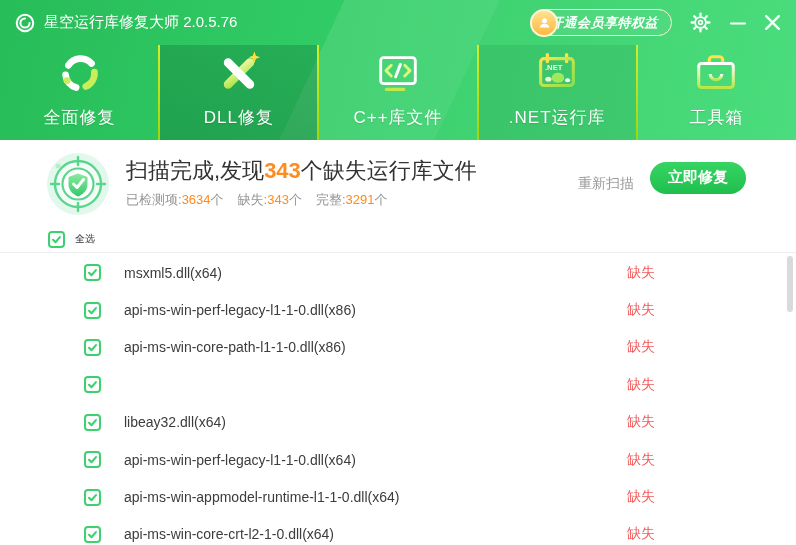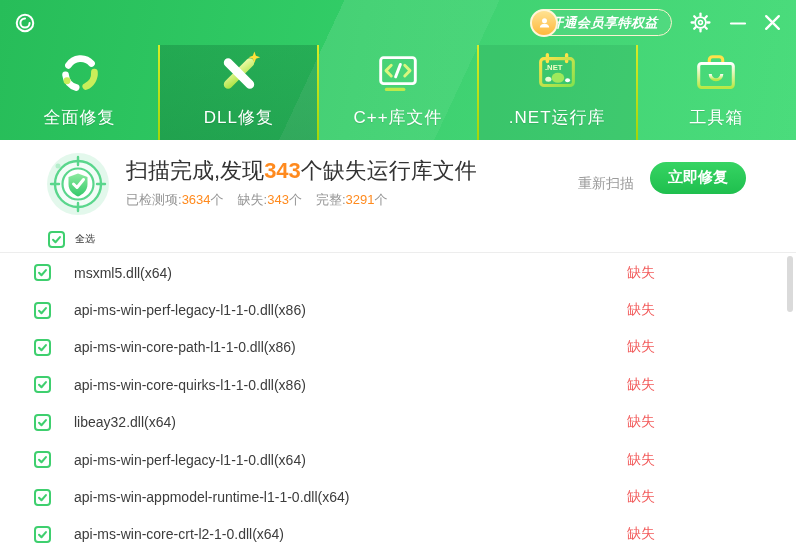--- a/index.html
+++ b/index.html
@@ -58,39 +58,40 @@
     color:#fff; font-size:15px; display:flex; align-items:center; justify-content:center;
     cursor:pointer; white-space:nowrap; padding:0 18px;font-weight:bold;
   }
   
   .select-row { position:absolute; top:226px; left:0; right:0; height:27px; display:flex; align-items:center; padding-left:48px; border-bottom:1px solid #ededed; background:#fff; }
   .cb { flex:0 0 17px; width:17px; height:17px; border:2px solid #3ecf6e; border-radius:4px; background:#fdfffe; display:flex; align-items:center; justify-content:center; cursor:pointer; }
   .cb svg { width:11px; height:11px; }
   .cb polyline { fill:none; stroke:#3ecf6e; stroke-width:3; stroke-linecap:round; stroke-linejoin:round; }
   .select-label { margin-left:10px; font-size:10px; color:#333; }
   .list { position:absolute; top:254px; left:0; right:0; bottom:0; overflow:hidden; background:#fff; }
-  .row { height:37.4px; display:flex; align-items:center; padding-left:34px; }
+  .row { height:37.4px; display:flex; align-items:center; padding-left:84px; }
   .row .name { margin-left:23px; font-size:14px; color:#3c3c3c; white-space:nowrap; }
   .row .status { margin-left:auto; margin-right:141px; font-size:14px; color:#f25b5b; }
   .scroll-thumb { position:absolute; right:3px; top:256px; width:6px; height:56px; border-radius:3px; background:#dadada; cursor:pointer; }
 </style>
 </head>
 <body>
 
 <div class="window">
 
   <div class="header"></div>
 
   <div class="titlebar">
     <span style="display:flex">
       <svg width="22" height="22" viewBox="0 0 24 24">
         <circle cx="12" cy="12" r="9" fill="none" stroke="#fff" stroke-width="2.2"></circle>
         <path d="M12 7 a5 5 0 1 0 5 5" fill="none" stroke="#fff" stroke-width="2.2" stroke-linecap="round"></path>
       </svg>
     </span>
+    <span class="app-title">星空运行库修复大师 2.0.5.76</span>
     <div class="tb-spacer"></div>
 
     <div class="member-pill">
       <span class="avatar">
         <svg width="15" height="15" viewBox="0 0 24 24">
           <circle cx="12" cy="9" r="4" fill="#fff"></circle>
           <path d="M4.5 20 a7.5 6 0 0 1 15 0 z" fill="#fff"></path>
         </svg>
       </span>
       <span class="member-text">开通会员享特权益</span>
@@ -283,21 +284,20 @@
         </span>
       <span class="name">api-ms-win-core-path-l1-1-0.dll(x86)</span>
       <span class="status">缺失</span>
     </div>
     <div class="row">
       <span class="cb">
           <svg viewBox="0 0 16 16">
             <polyline points="3,8.5 6.5,12 13,4.5"></polyline>
           </svg>
         </span>
-      <span class="name">api-ms-win-core-quirks-l1-1-0.dll(x86)</span>
       <span class="status">缺失</span>
     </div>
     <div class="row">
       <span class="cb">
           <svg viewBox="0 0 16 16">
             <polyline points="3,8.5 6.5,12 13,4.5"></polyline>
           </svg>
         </span>
       <span class="name">libeay32.dll(x64)</span>
       <span class="status">缺失</span>

